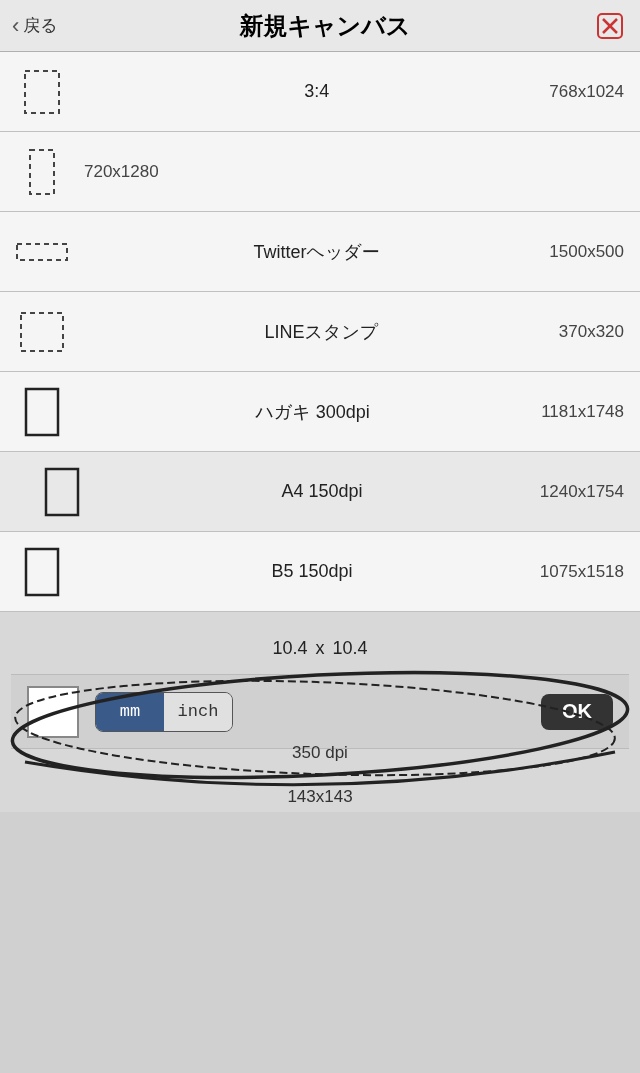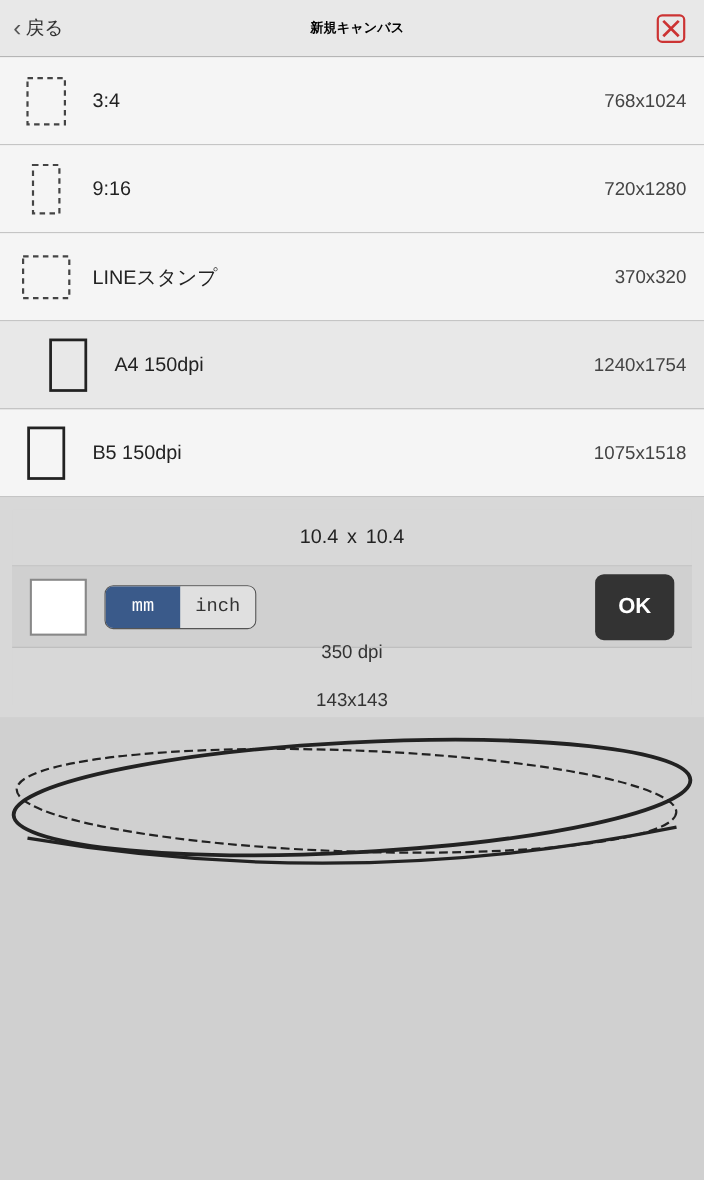--- a/index.html
+++ b/index.html
@@ -27,21 +27,21 @@
       color: #333;
       font-size: 17px;
       cursor: pointer;
     }
     .header-back .chevron {
       font-size: 22px;
       margin-right: 4px;
       color: #555;
     }
     .header-title {
-      font-size: 12px;
+      font-size: 24px;
       font-weight: bold;
       color: #000;
       font-family: Liberation Mono, monospace;
     }
     .header-close {
       width: 36px;
       height: 36px;
       display: flex;
       align-items: center;
       justify-content: center;
@@ -166,21 +166,21 @@
       background: #3a5a8a;
       color: #fff;
     }
     .unit-btn-inactive {
       background: #e0e0e0;
       color: #333;
     }
     .ok-button {
       margin-left: auto;
       width: 72px;
-      height: 60px;
+      height: 36px;
       background: #333;
       color: #fff;
       border: none;
       border-radius: 8px;
       font-size: 20px;
       font-weight: bold;
       cursor: pointer;
       display: flex;
       align-items: center;
       justify-content: center;
@@ -196,20 +196,21 @@
       flex-direction: column;
     }
     .dpi-value {
       font-size: 17px;
       color: #333;
     }
 
     
     .list-wrapper {
       position: relative;
+      text-align: center;
     }
   </style>
 </head>
 <body>
 
 <div class="header">
   <div class="header-back">
     <span class="chevron">‹</span>
     <span>戻る</span>
   </div>
@@ -234,36 +235,53 @@
     <span class="list-label">3:4</span>
     <span class="list-dims">768x1024</span>
   </div>
 
   <div class="list-row">
     <div class="list-icon icon-916">
       <svg width="28" height="48" viewBox="0 0 28 48">
         <rect x="2" y="2" width="24" height="44" fill="none" stroke="#444" stroke-width="2" stroke-dasharray="5,4"></rect>
       </svg>
     </div>
-    <span class="list-label">9:16</span>
     <span class="list-dims">720x1280</span>
   </div>
 
+  <div class="list-row">
+    <div class="list-icon icon-twitter">
+      <svg width="52" height="20" viewBox="0 0 52 20">
+        <rect x="1" y="2" width="50" height="16" fill="none" stroke="#444" stroke-width="2" stroke-dasharray="5,4"></rect>
+      </svg>
+    </div>
+    <span class="list-label">Twitterヘッダー</span>
+    <span class="list-dims">1500x500</span>
+  </div>
 
   <div class="list-row">
     <div class="list-icon icon-line">
       <svg width="46" height="42" viewBox="0 0 46 42">
         <rect x="2" y="2" width="42" height="38" fill="none" stroke="#444" stroke-width="2" stroke-dasharray="5,4"></rect>
       </svg>
     </div>
     <span class="list-label">LINEスタンプ</span>
     <span class="list-dims">370x320</span>
   </div>
 
 
+  <div class="list-row">
+    <div class="list-icon icon-hagaki">
+      <svg width="36" height="50" viewBox="0 0 36 50">
+        <rect x="2" y="2" width="32" height="46" fill="none" stroke="#222" stroke-width="2.5"></rect>
+      </svg>
+    </div>
+    <span class="list-label">ハガキ 300dpi</span>
+    <span class="list-dims">1181x1748</span>
+  </div>
 
   <div class="list-row row-highlighted">
     <div class="list-icon icon-a4">
       <svg width="36" height="50" viewBox="0 0 36 50">
         <rect x="2" y="2" width="32" height="46" fill="none" stroke="#222" stroke-width="2.5"></rect>
       </svg>
     </div>
     <span class="list-label">A4 150dpi</span>
     <span class="list-dims">1240x1754</span>
   </div>

